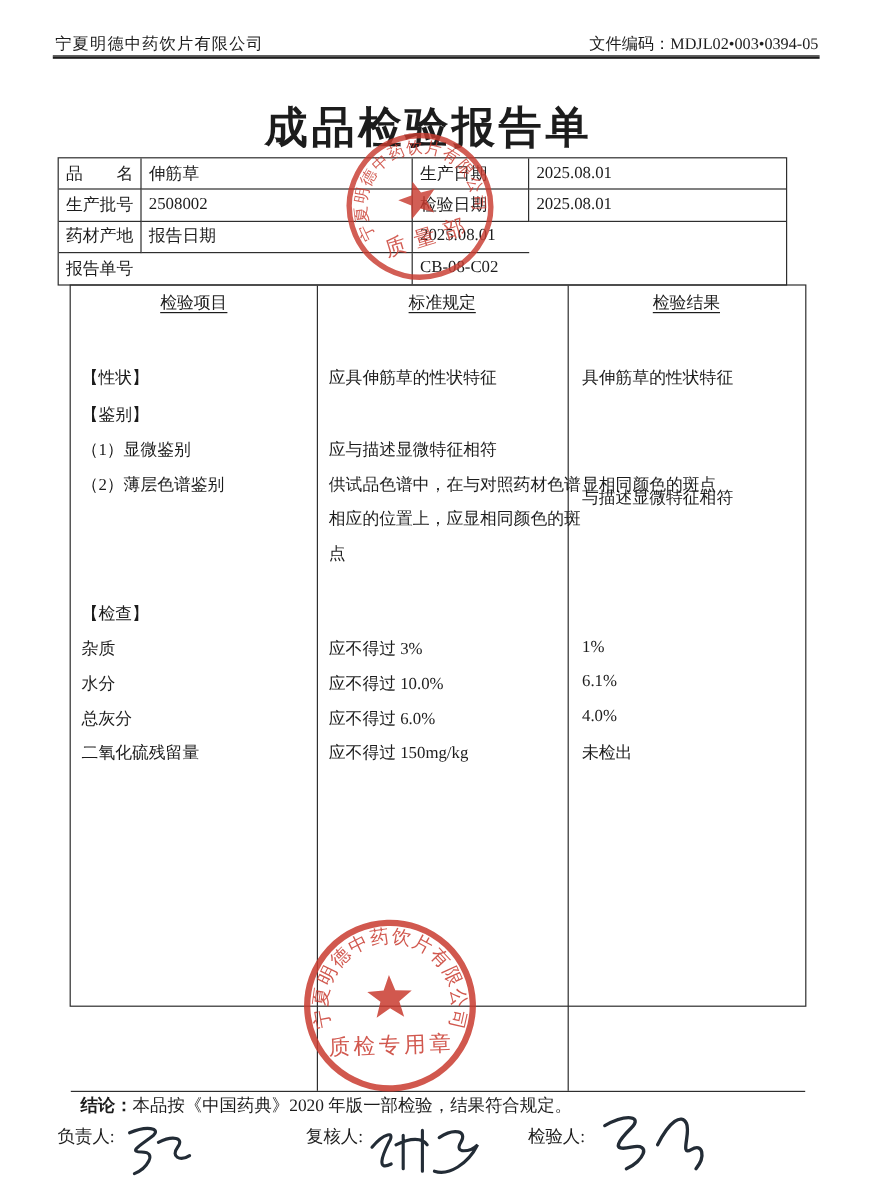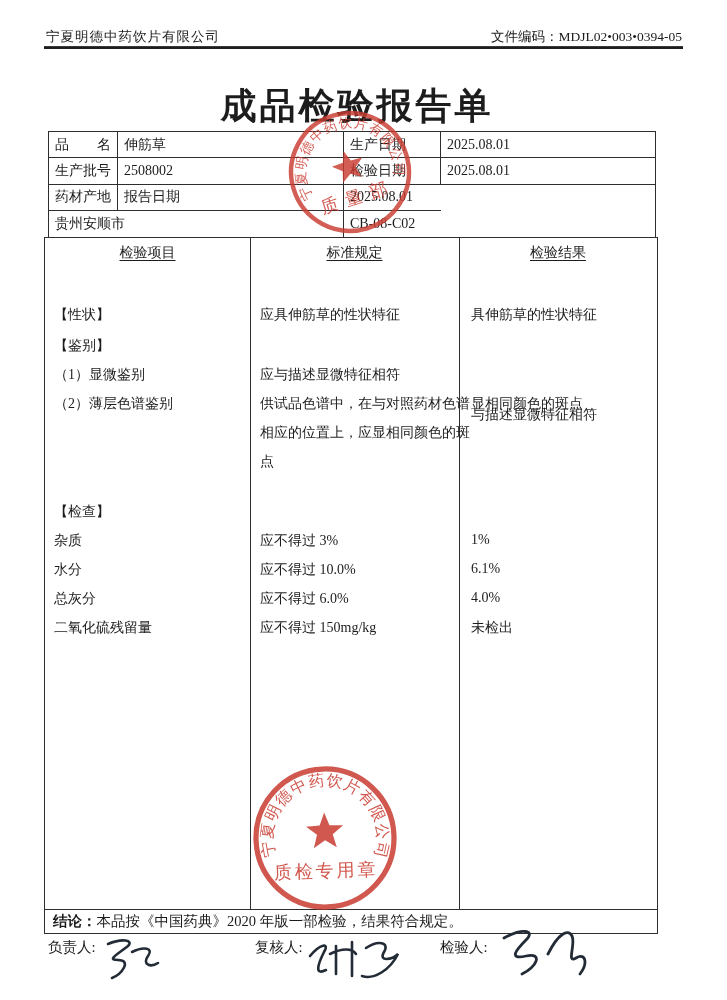--- a/index.html
+++ b/index.html
@@ -21,21 +21,21 @@
     display:grid;grid-template-columns:69px 226px 97px 1fr;grid-template-rows:repeat(4,1fr);
     border:1.5px solid #2e2e2e;box-sizing:border-box;font-size:14px;
   }
   .info-table .cell{border-right:1px solid #2e2e2e;border-bottom:1px solid #2e2e2e;
     display:flex;align-items:center;padding:0 6px;white-space:pre;box-sizing:border-box;}
   .info-table .cell.last-col{border-right:none;}
   .info-table .cell.last-row{border-bottom:none;}
   .info-table .span2a{grid-column:1 / 3;}
   .info-table .span2b{grid-column:3 / 5;}
   
-  .main-table{left:44px;top:237px;width:614px;height:697px;border:1.5px solid #2e2e2e;box-sizing:border-box;font-size:14px;}
+  .main-table{left:58px;top:237px;width:614px;height:602px;border:1.5px solid #2e2e2e;box-sizing:border-box;font-size:14px;}
   .vline{position:absolute;top:0;width:0;height:671px;border-left:1px solid #2e2e2e;}
   .vline.v1{left:205px;}
   .vline.v2{left:414px;}
   .tline{position:absolute;white-space:pre;}
   .col-item{left:9px;}
   .col-std{left:215px;}
   .col-res{left:426px;}
   .hcell{position:absolute;text-align:center;text-decoration:underline;text-underline-offset:3px;}
   .h-item{left:0;width:205px;}
   .h-std{left:205px;width:209px;}
@@ -71,21 +71,21 @@
 
   <div class="cell">生产批号</div>
   <div class="cell">2508002</div>
   <div class="cell">检验日期</div>
   <div class="cell last-col">2025.08.01</div>
 
   <div class="cell">药材产地</div>
   <div class="cell">报告日期</div>
   <div class="cell last-col">2025.08.01</div>
 
-  <div class="cell span2a last-row">贵州安顺市</div>
+  <div class="cell span2a last-row">报告单号</div>
   <div class="cell span2b last-col last-row">CB-08-C02</div>
 </div>
 
 <div class="abs main-table">
   <div class="vline v1"></div>
   <div class="vline v2"></div>
 
   <div class="hcell h-item" style="top:6px;">检验项目</div>
   <div class="hcell h-std" style="top:6px;">标准规定</div>
   <div class="hcell h-res" style="top:6px;">检验结果</div>

